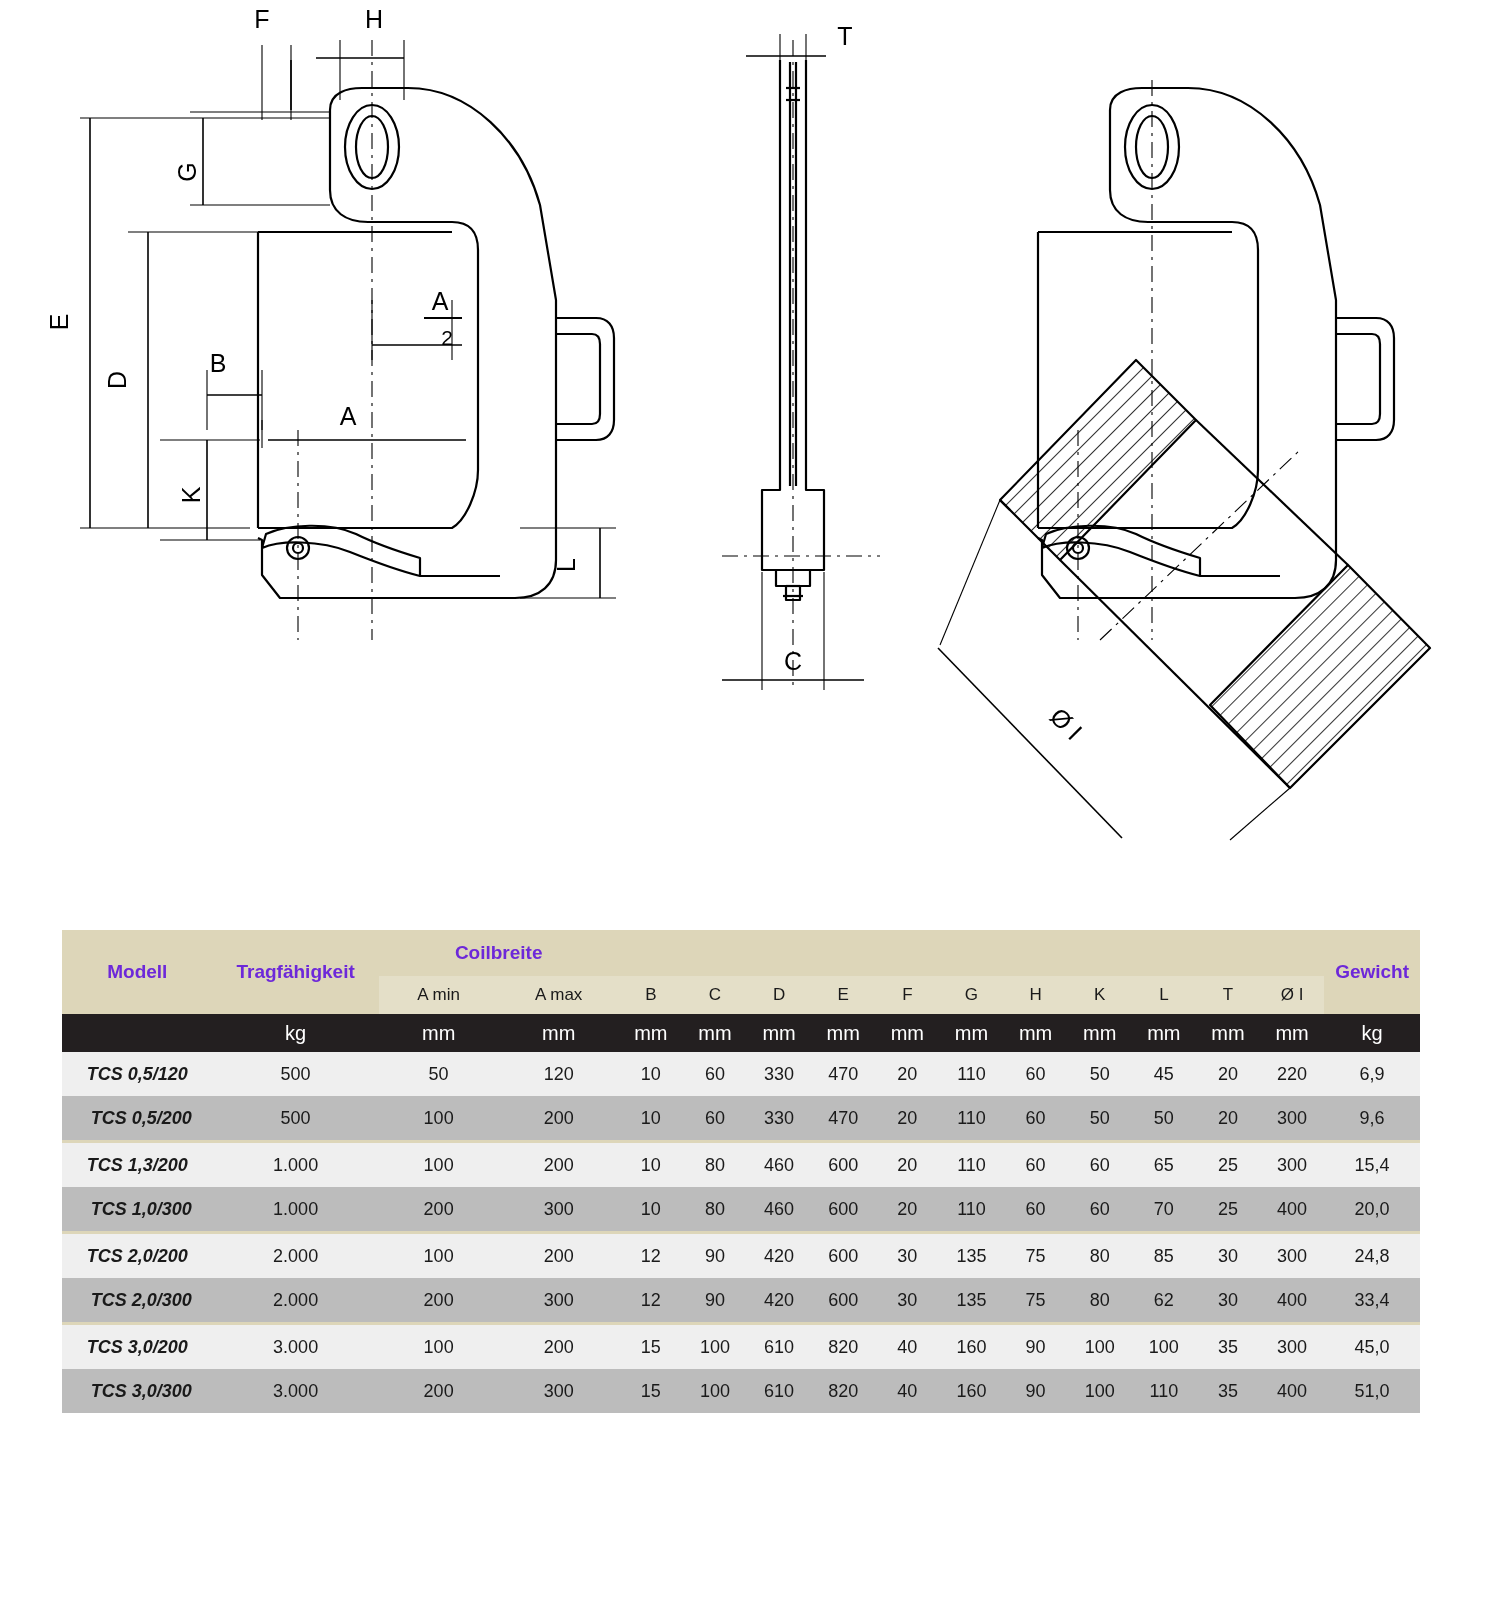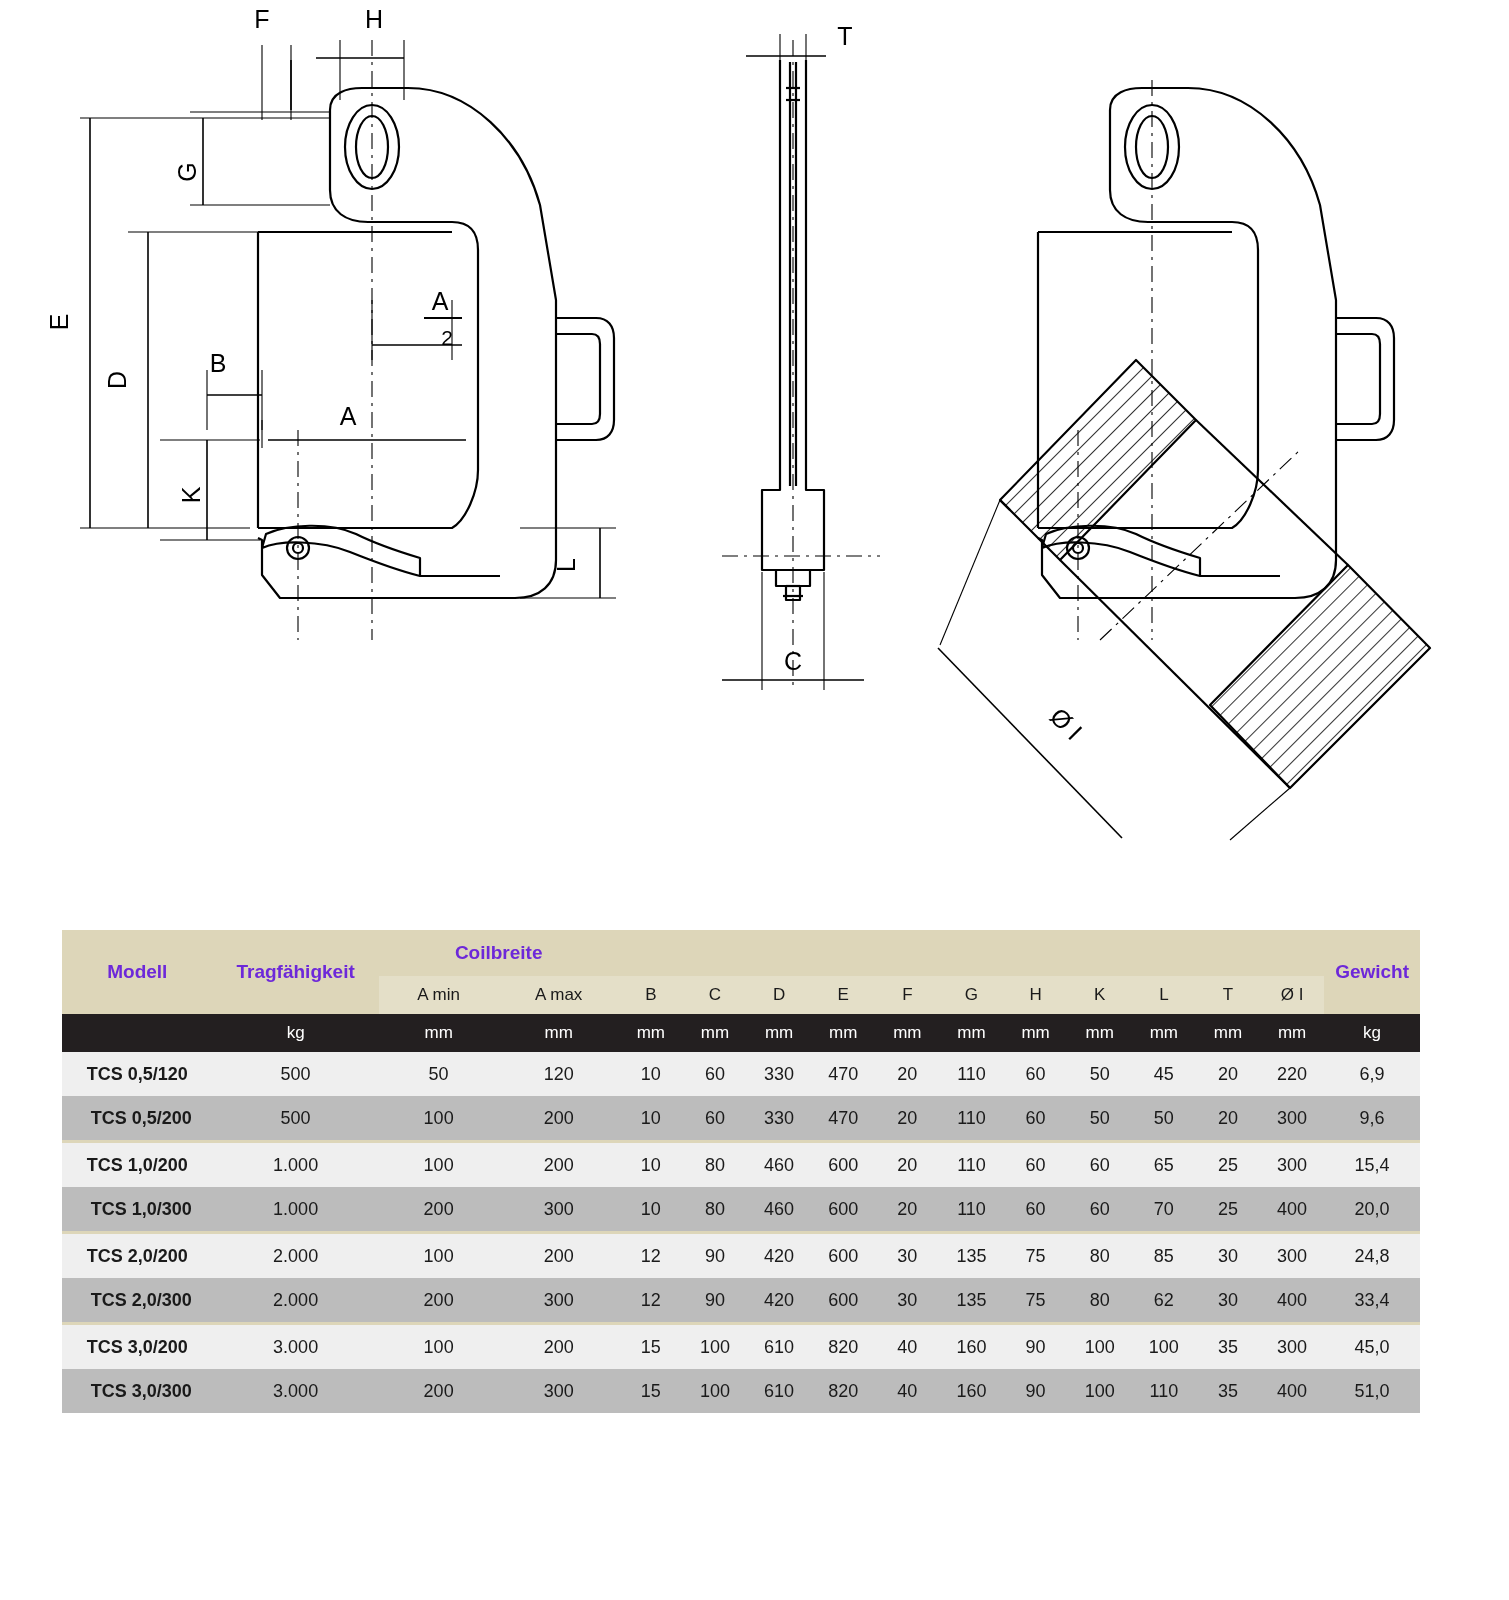--- a/index.html
+++ b/index.html
@@ -65,38 +65,39 @@
     color: #1a1a1a;
     font-weight: normal;
     font-size: 17px;
     height: 38px;
     border-right: 2px solid #ffffff;
     border-top: 2px solid #ffffff;
   }
   .hdr-units td {
     background: #231f20;
     color: #ffffff;
-    font-size: 17px;
+    font-size: 20px;
     height: 38px;
     border-right: 2px solid #ffffff;
   }
   tbody tr td {
     font-size: 18px;
     height: 44px;
     border-right: 2px solid #ffffff;
   }
   tbody tr.light td {
     background: #efefef;
   }
   tbody tr.dark td {
     background: #bcbcbc;
   }
   tbody tr td.model {
     font-weight: bold;
     background: #efefef;
+    font-style: italic;
   }
   tbody tr.dark td.model {
     background: #bcbcbc;
     padding-left: 8px;
   }
   tbody tr.group-start td {
     border-top: 3px solid #ddd6b9;
   }
   tbody tr td:first-child {
     border-left: none;
@@ -418,21 +419,21 @@
             <td>20</td>
             <td>110</td>
             <td>60</td>
             <td>50</td>
             <td>50</td>
             <td>20</td>
             <td>300</td>
             <td>9,6</td>
           </tr>
           <tr class="light group-start">
-            <td class="model">TCS 1,0/200</td>
+            <td class="model">TCS 1,3/200</td>
             <td>1.000</td>
             <td>100</td>
             <td>200</td>
             <td>10</td>
             <td>80</td>
             <td>460</td>
             <td>600</td>
             <td>20</td>
             <td>110</td>
             <td>60</td>

